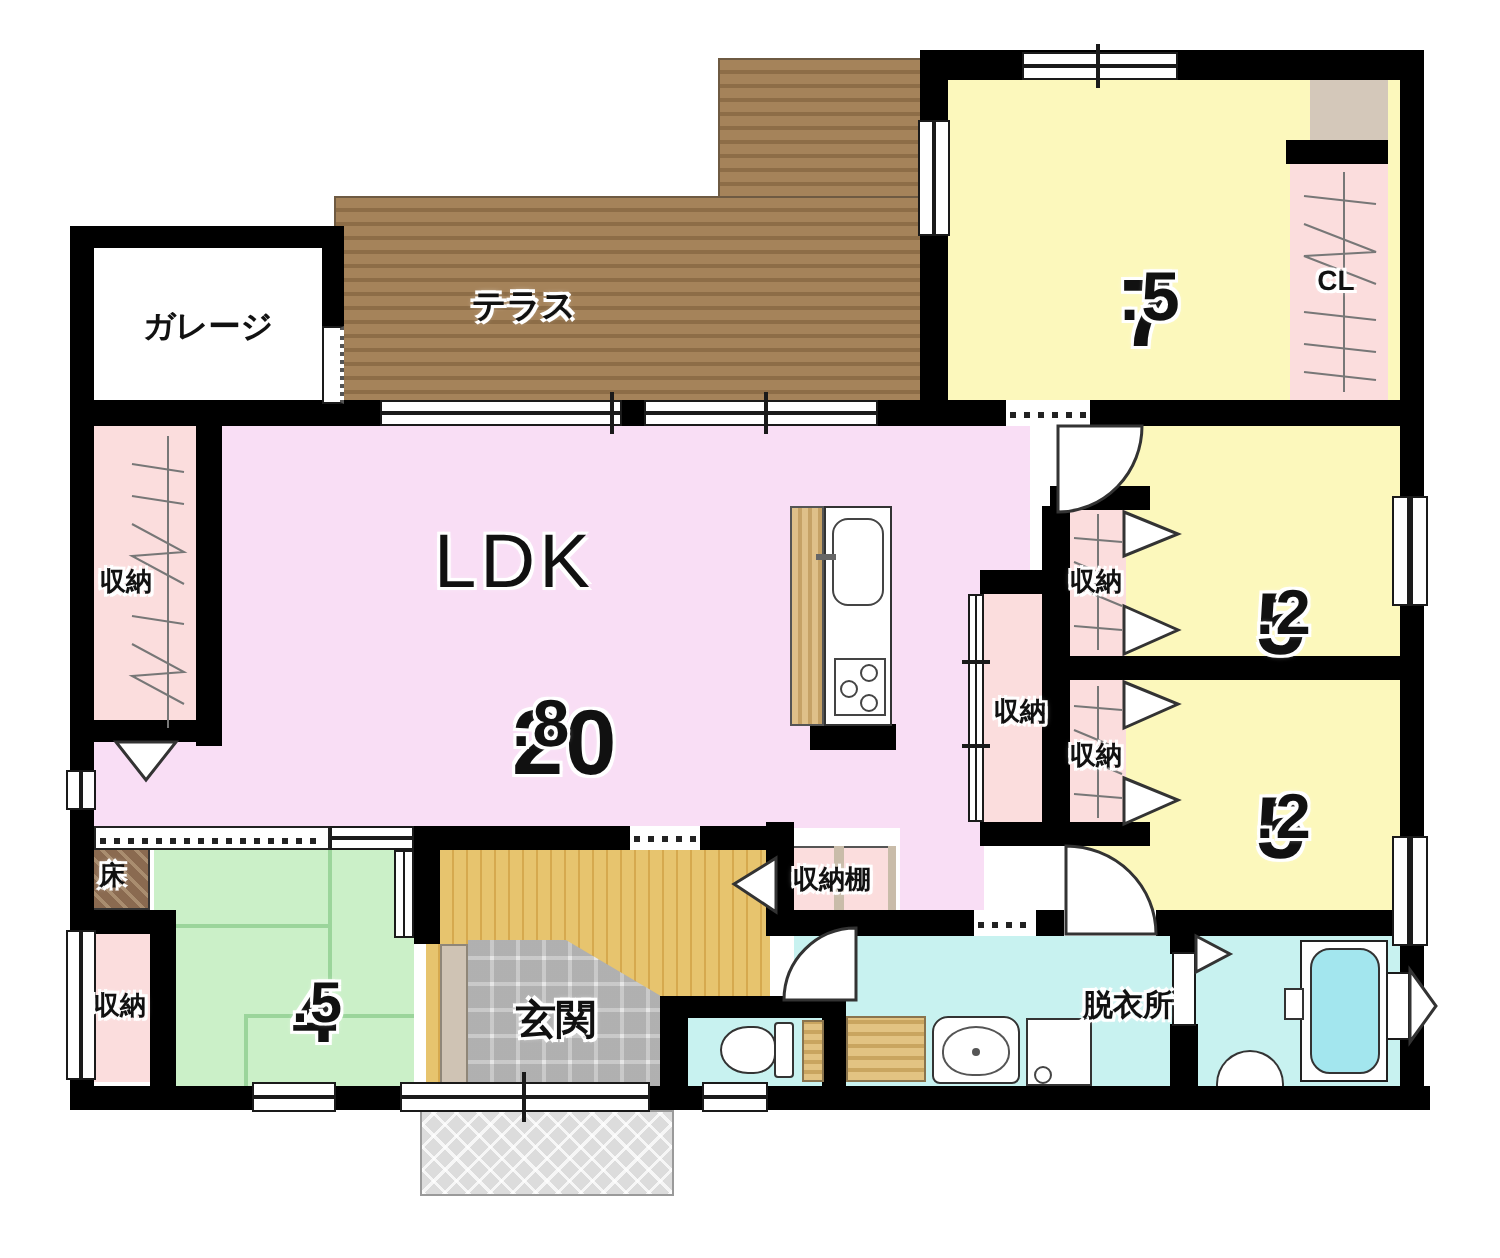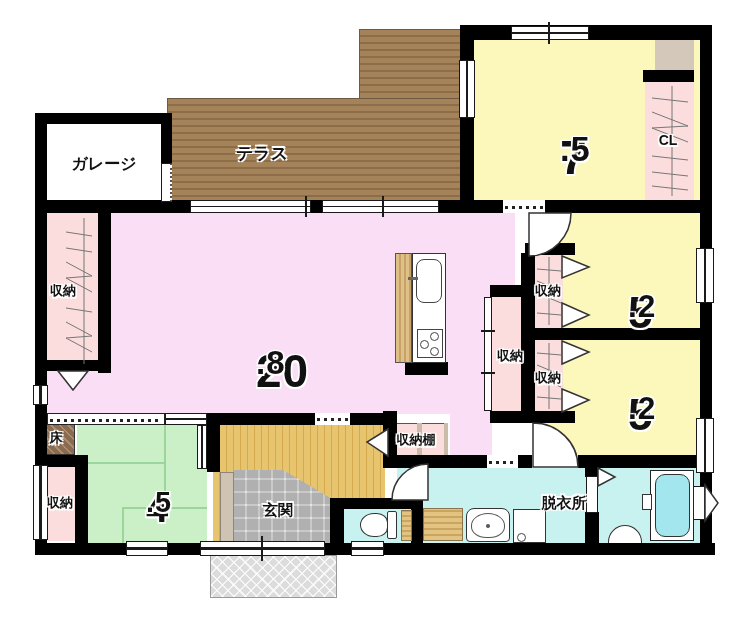--- a/index.html
+++ b/index.html
@@ -245,20 +245,21 @@
   <div style="left:655px;top:474px;width:35px;height:63px;background:#a3e6ee;border:1.5px solid #333;border-radius:10px;"></div>
   <div style="left:642px;top:494px;width:10px;height:16px;background:#fff;border:1.2px solid #333;"></div>
 
   <div style="left:387px;top:511px;width:10px;height:28px;background:#fff;border:1.2px solid #333;border-radius:2px;"></div>
   <div style="left:360px;top:513px;width:28px;height:24px;background:#fff;border:1.2px solid #333;border-radius:50% 40% 40% 50%;"></div>
   <div style="left:401px;top:510px;width:11px;height:31px;border:1px solid #8a744d;
               background:repeating-linear-gradient(0deg,#e2c382 0 3px,#c9a55f 3px 5px);"></div>
 
   <div class="lbl" style="left:104px;top:164px;font-size:16px;">ガレージ</div>
   <div class="lbl" style="left:262px;top:153px;font-size:17px;">テラス</div>
+  <div class="lbl" style="left:257px;top:282px;font-size:38px;font-weight:500;letter-spacing:2px;">LDK</div>
   <div class="lbl num" style="left:256px;top:344px;font-size:46px;">
     <span>20</span>
       <span class="frac">.8</span>
   </div>
   <div class="lbl num" style="left:560px;top:130px;font-size:48px;">
     <span>7</span>
       <span class="frac">.5</span>
   </div>
   <div class="lbl" style="left:668px;top:140px;font-size:14px;">CL</div>
   <div class="lbl num" style="left:628px;top:288px;font-size:44px;">
@@ -273,16 +274,16 @@
     <span>4</span>
       <span class="frac">.5</span>
   </div>
   <div class="lbl" style="left:63px;top:291px;font-size:13px;">収納</div>
   <div class="lbl" style="left:510px;top:356px;font-size:13px;">収納</div>
   <div class="lbl" style="left:548px;top:291px;font-size:13px;">収納</div>
   <div class="lbl" style="left:548px;top:378px;font-size:13px;">収納</div>
   <div class="lbl" style="left:60px;top:503px;font-size:13px;">収納</div>
   <div class="lbl" style="left:416px;top:440px;font-size:13px;text-align:center;">収納棚</div>
   <div class="lbl" style="left:56px;top:438px;font-size:13px;">床</div>
-  <div class="lbl" style="left:278px;top:510px;font-size:15px;">玄関</div>
+  <div class="lbl" style="left:278px;top:510px;font-size:20px;">玄関</div>
   <div class="lbl" style="left:564px;top:503px;font-size:15px;">脱衣所</div>
 
 </div>
 
 </body></html>

